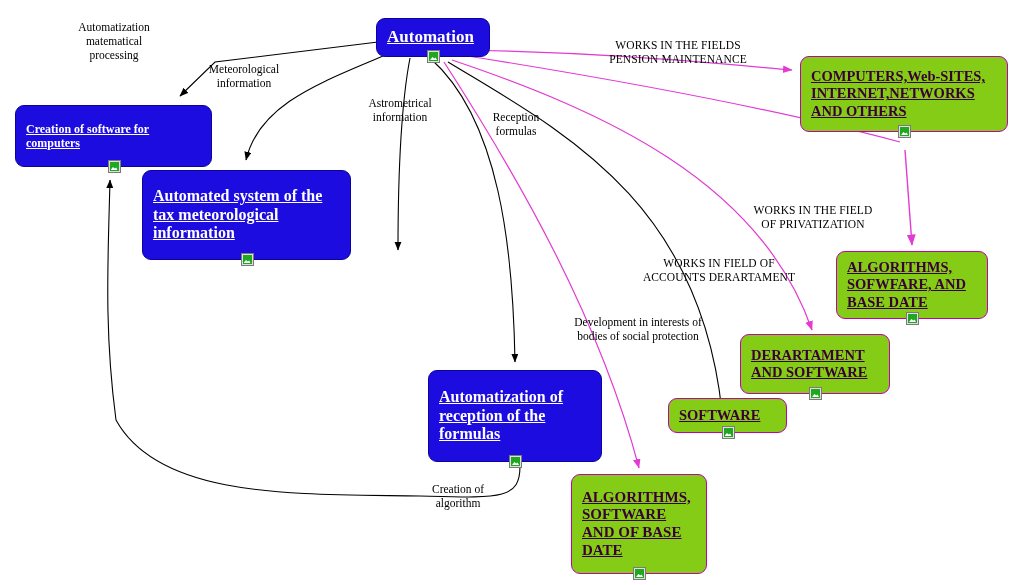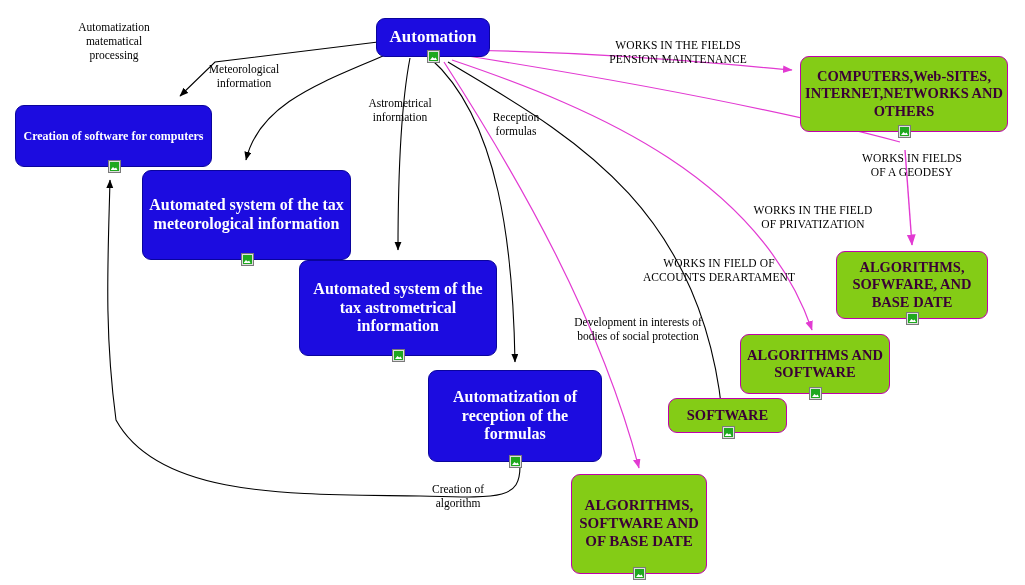--- a/index.html
+++ b/index.html
@@ -23,24 +23,25 @@
     height: 585px;
     pointer-events: none;
   }
   .node {
     position: absolute;
     box-sizing: border-box;
     border-radius: 9px;
     display: flex;
     align-items: center;
     justify-content: center;
-    text-align: center;
+    text-align: left;
     font-weight: bold;
     line-height: 1.18;
-    padding: 4px 2px;
+    padding: 4px 10px;
+    text-decoration: underline;
   }
   .node.blue {
     background: #1c0ce0;
     color: #ffffff;
     border: 1px solid #0a049c;
   }
   .node.magenta {
     background: #84cc16;
     color: #3a0036;
     border: 1px solid #c000ab;
@@ -144,26 +145,20 @@
       </span>
   </div>
 
   <div class="node blue" style="left:142px; top:170px; width:209px; height:90px; font-size:16px;">
     <span class="node-label">Automated system of the tax meteorological information</span>
     <span class="node-badge">
         <span class="pic"></span>
       </span>
   </div>
 
-  <div class="node blue" style="left:299px; top:260px; width:198px; height:96px; font-size:16px;">
-    <span class="node-label">Automated system of the tax astrometrical information</span>
-    <span class="node-badge">
-        <span class="pic"></span>
-      </span>
-  </div>
 
   <div class="node blue" style="left:428px; top:370px; width:174px; height:92px; font-size:16px;">
     <span class="node-label">Automatization of reception of the formulas</span>
     <span class="node-badge">
         <span class="pic"></span>
       </span>
   </div>
 
   <div class="node magenta" style="left:800px; top:56px; width:208px; height:76px; font-size:14.5px;">
     <span class="node-label">COMPUTERS,Web-SITES, INTERNET,NETWORKS AND OTHERS</span>
@@ -173,21 +168,21 @@
   </div>
 
   <div class="node magenta" style="left:836px; top:251px; width:152px; height:68px; font-size:14.5px;">
     <span class="node-label">ALGORITHMS, SOFWFARE, AND BASE DATE</span>
     <span class="node-badge">
         <span class="pic"></span>
       </span>
   </div>
 
   <div class="node magenta" style="left:740px; top:334px; width:150px; height:60px; font-size:14.5px;">
-    <span class="node-label">ALGORITHMS AND SOFTWARE</span>
+    <span class="node-label">DERARTAMENT AND SOFTWARE</span>
     <span class="node-badge">
         <span class="pic"></span>
       </span>
   </div>
 
   <div class="node magenta" style="left:668px; top:398px; width:119px; height:35px; font-size:14.5px;">
     <span class="node-label">SOFTWARE</span>
     <span class="node-badge">
         <span class="pic"></span>
       </span>
@@ -209,22 +204,20 @@
 
   <div class="edge-label" style="left:352px; top:96px; width:96px;">Astrometrical
 information</div>
 
   <div class="edge-label" style="left:478px; top:110px; width:76px;">Reception
 formulas</div>
 
   <div class="edge-label caps" style="left:600px; top:38px; width:156px;">WORKS IN THE FIELDS
 PENSION MAINTENANCE</div>
 
-  <div class="edge-label caps" style="left:848px; top:151px; width:128px;">WORKS IN FIELDS
-OF A GEODESY</div>
 
   <div class="edge-label caps" style="left:744px; top:203px; width:138px;">WORKS IN THE FIELD
 OF PRIVATIZATION</div>
 
   <div class="edge-label caps" style="left:630px; top:256px; width:178px;">WORKS IN FIELD OF
 ACCOUNTS DERARTAMENT</div>
 
   <div class="edge-label" style="left:562px; top:315px; width:152px;">Development in interests of
 bodies of social protection</div>
 

